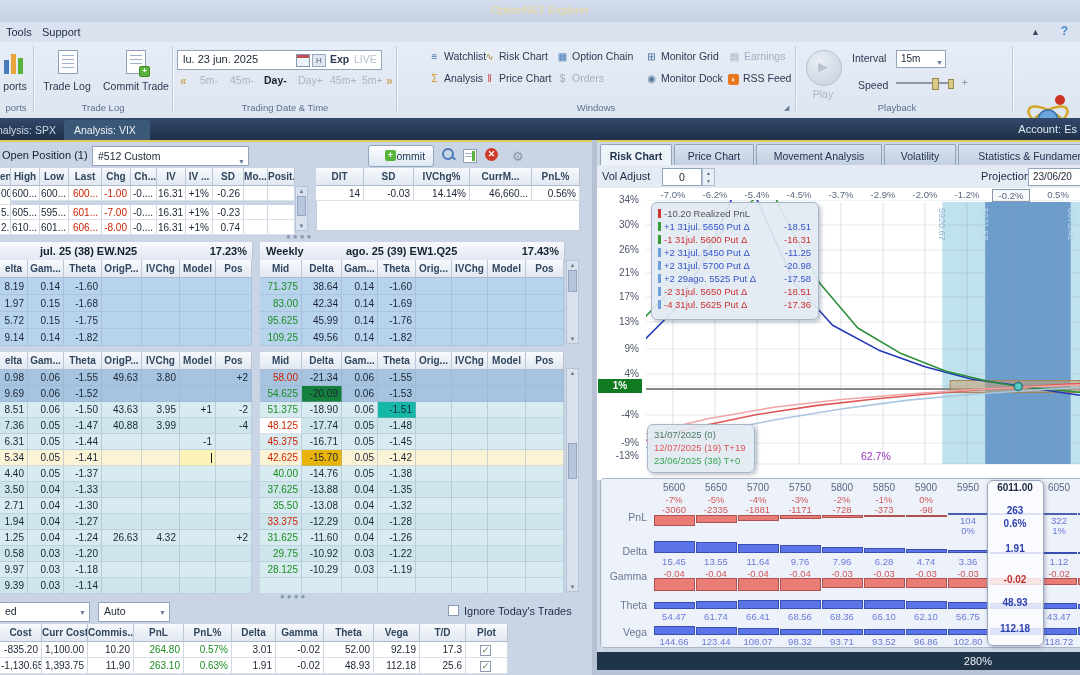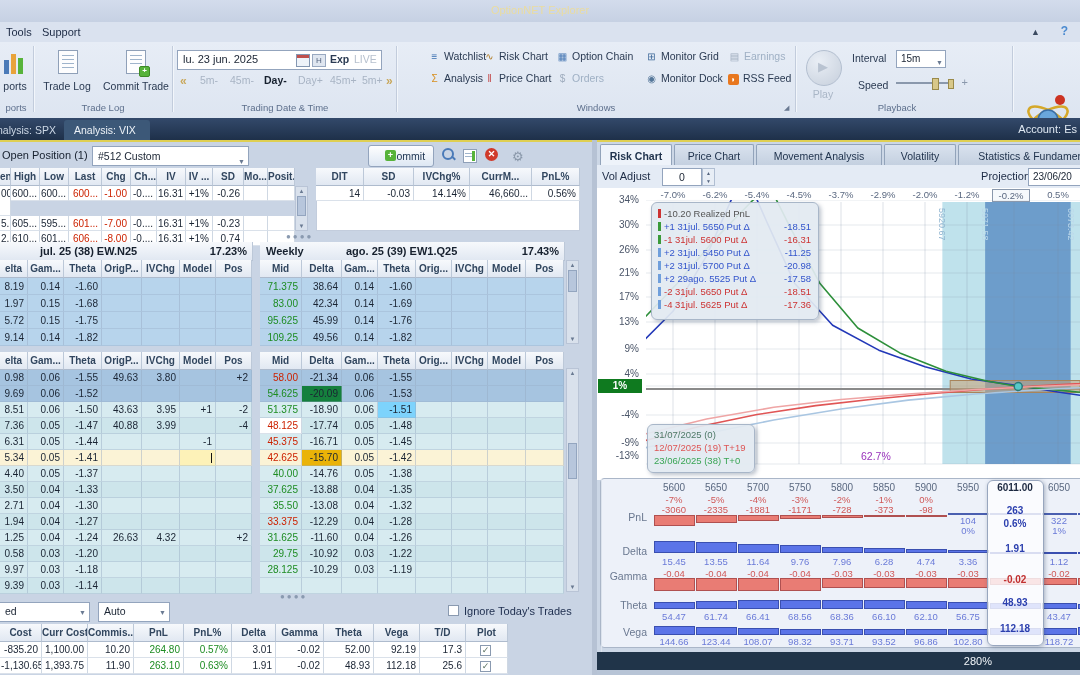--- a/index.html
+++ b/index.html
@@ -256,21 +256,21 @@
         <div class="hc" style="width: 33px; height: 18px; line-height: 18px;">Last</div>
         <div class="hc" style="width: 29px; height: 18px; line-height: 18px;">Chg</div>
         <div class="hc" style="width: 26px; height: 18px; line-height: 18px; text-align: right;">Ch...</div>
         <div class="hc" style="width: 29px; height: 18px; line-height: 18px;">IV</div>
         <div class="hc" style="width: 27px; height: 18px; line-height: 18px;">IV ...</div>
         <div class="hc" style="width: 31px; height: 18px; line-height: 18px;">SD</div>
         <div class="hc" style="width: 24px; height: 18px; line-height: 18px;">Mo...</div>
         <div class="hc" style="width: 27px; height: 18px; line-height: 18px;">Posit...</div>
       </div>
       <div style="display: flex;">
-        <div class="c" style="width: 11px; height: 30px; line-height: 15px; background: rgb(255, 255, 255);">00</div>
+        <div class="c" style="width: 11px; height: 19px; line-height: 15px; background: rgb(255, 255, 255);">00</div>
         <div class="c" style="width: 29px; height: 15px; line-height: 15px; background: rgb(255, 255, 255);">600...</div>
         <div class="c" style="width: 29px; height: 15px; line-height: 15px; background: rgb(255, 255, 255);">600...</div>
         <div class="c" style="width: 33px; height: 15px; line-height: 15px; background: rgb(255, 255, 255); color: rgb(204, 34, 0);">600...</div>
         <div class="c" style="width: 29px; height: 15px; line-height: 15px; background: rgb(255, 255, 255); color: rgb(204, 34, 0);">-1.00</div>
         <div class="c" style="width: 26px; height: 15px; line-height: 15px; background: rgb(255, 255, 255);">-0....</div>
         <div class="c" style="width: 29px; height: 15px; line-height: 15px; background: rgb(255, 255, 255);">16.31</div>
         <div class="c" style="width: 27px; height: 15px; line-height: 15px; background: rgb(255, 255, 255);">+1%</div>
         <div class="c" style="width: 31px; height: 15px; line-height: 15px; background: rgb(255, 255, 255);">-0.26</div>
         <div class="c" style="width: 24px; height: 15px; line-height: 15px; background: rgb(255, 255, 255);"></div>
         <div class="c" style="width: 27px; height: 15px; line-height: 15px; background: rgb(255, 255, 255);"></div>
@@ -604,21 +604,21 @@
           <div class="c" style="width: 38px; height: 16px; line-height: 16px; background: rgb(166, 196, 224);">-1.53</div>
           <div class="c" style="width: 36px; height: 16px; line-height: 16px; background: rgb(166, 196, 224);"></div>
           <div class="c" style="width: 36px; height: 16px; line-height: 16px; background: rgb(166, 196, 224);"></div>
           <div class="c" style="width: 38px; height: 16px; line-height: 16px; background: rgb(166, 196, 224);"></div>
           <div class="c" style="width: 38px; height: 16px; line-height: 16px; background: rgb(166, 196, 224);"></div>
         </div>
         <div style="display: flex;">
           <div class="c" style="width: 42px; height: 16px; line-height: 16px; background: rgb(215, 235, 240); color: rgb(29, 140, 34);">51.375</div>
           <div class="c" style="width: 40px; height: 16px; line-height: 16px; background: rgb(215, 235, 240);">-18.90</div>
           <div class="c" style="width: 36px; height: 16px; line-height: 16px; background: rgb(215, 235, 240);">0.06</div>
-          <div class="c" style="width: 38px; height: 16px; line-height: 16px; background: #7dd3fc;">-1.51</div>
+          <div class="c" style="width: 38px; height: 16px; line-height: 16px; background: #14b8a6;">-1.51</div>
           <div class="c" style="width: 36px; height: 16px; line-height: 16px; background: rgb(215, 235, 240);"></div>
           <div class="c" style="width: 36px; height: 16px; line-height: 16px; background: rgb(215, 235, 240);"></div>
           <div class="c" style="width: 38px; height: 16px; line-height: 16px; background: rgb(215, 235, 240);"></div>
           <div class="c" style="width: 38px; height: 16px; line-height: 16px; background: rgb(215, 235, 240);"></div>
         </div>
         <div style="display: flex;">
           <div class="c" style="width: 42px; height: 16px; line-height: 16px; background: #ffffff; color: rgb(204, 34, 0);">48.125</div>
           <div class="c" style="width: 40px; height: 16px; line-height: 16px; background: rgb(205, 229, 235);">-17.74</div>
           <div class="c" style="width: 36px; height: 16px; line-height: 16px; background: rgb(205, 229, 235);">0.05</div>
           <div class="c" style="width: 38px; height: 16px; line-height: 16px; background: rgb(205, 229, 235);">-1.48</div>

